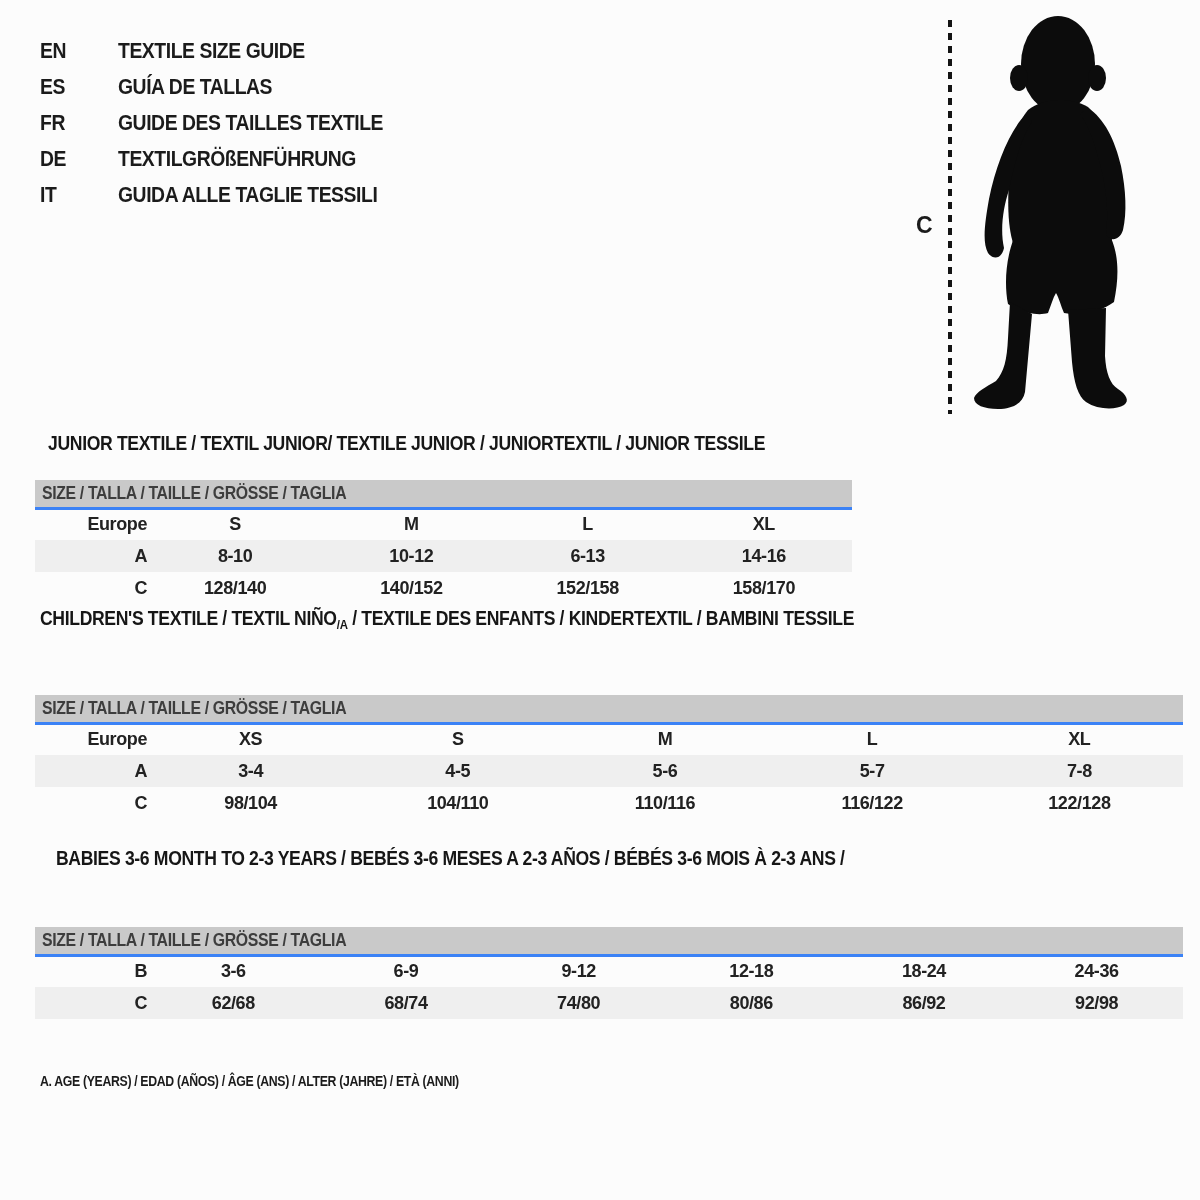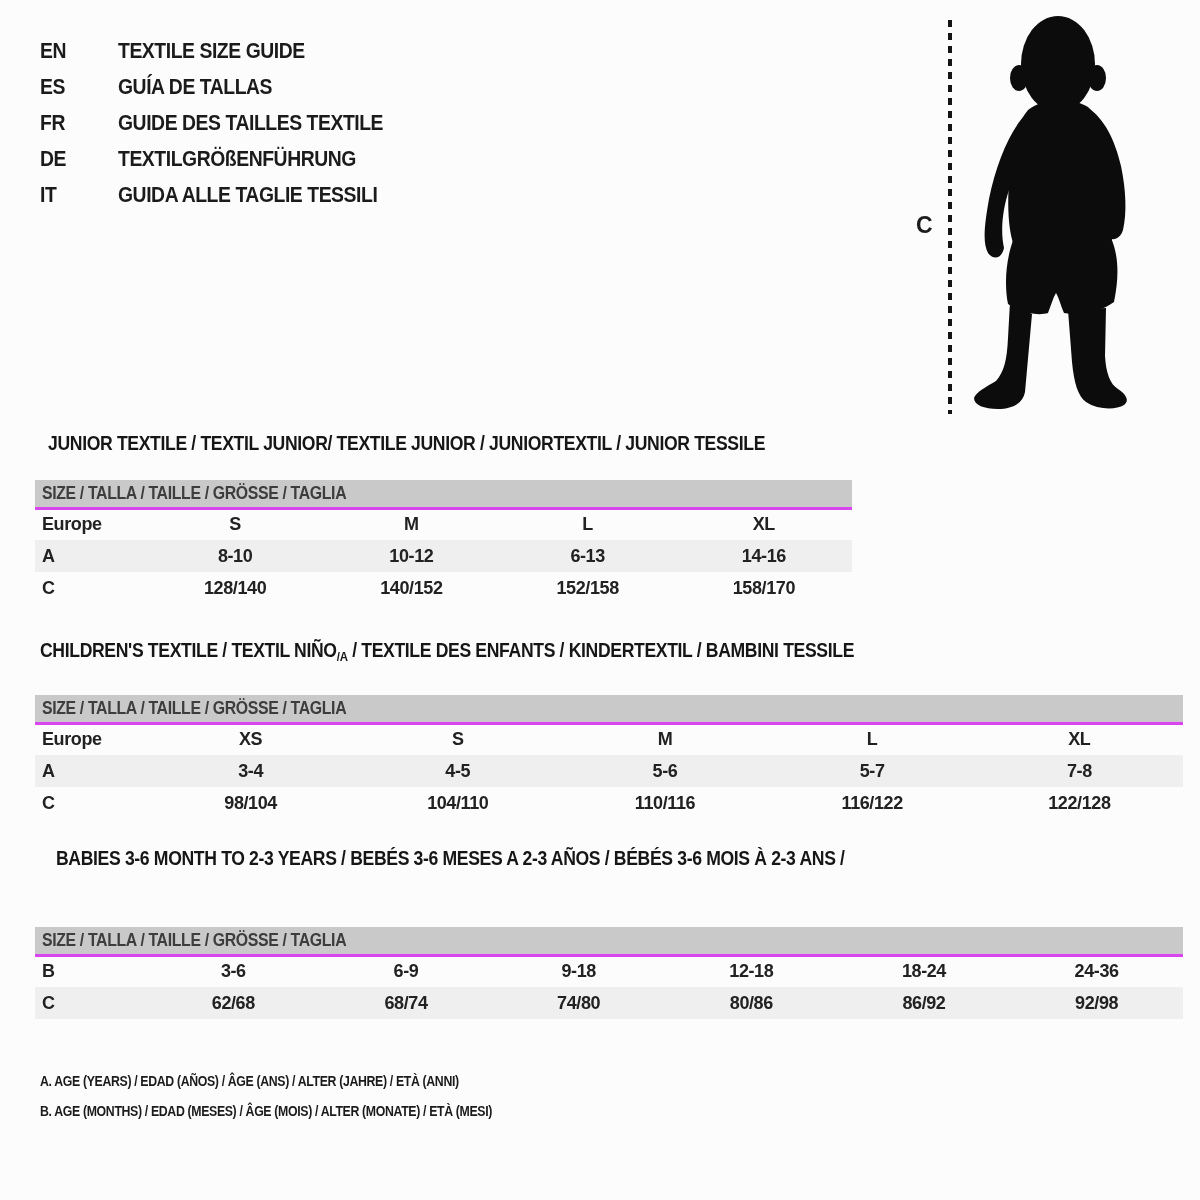--- a/index.html
+++ b/index.html
@@ -30,41 +30,41 @@
   }
   .measure-line {
     position: absolute; left: 948px; top: 20px;
     width: 4px; height: 394px;
     background: repeating-linear-gradient(to bottom, #141414 0px, #141414 7px, transparent 7px, transparent 13px);
   }
   .toddler { position: absolute; left: 966px; top: 6px; }
   
   .sec-title { position: absolute; font-size: 20px; letter-spacing: -0.4px; color: #161616; }
   .title-junior   { left: 40px; top: 432px; margin-left: 8px; }
-  .title-children { left: 40px; top: 639px; }
+  .title-children { left: 40px; top: 607px; }
   .title-babies   { left: 56px; top: 843px; line-height: 31px; text-align: center; }
   .title-sub { font-size: 13px; vertical-align: -4px; letter-spacing: -0.3px; }
   
   .tbl-wrap { position: absolute; }
   .tbl-junior   { left: 35px; top: 480px; width: 817px; }
   .tbl-children { left: 35px; top: 695px; width: 1148px; }
   .tbl-babies   { left: 35px; top: 927px; width: 1148px; }
   table { border-collapse: collapse; width: 100%; table-layout: fixed; }
   td, th { font-weight: 700; font-size: 18px; letter-spacing: -0.4px; color: #222; }
   tr.size-bar td {
     background: #c9c9c9;
     height: 28px;
     text-align: left;
     padding-left: 7px;
     font-size: 18px;
     color: #3d3d3d;
-    border-bottom: 3px solid #d946ef;
+    border-bottom: 3px solid #3b82f6;
   }
   tr.data-row { height: 32px; }
-  tr.data-row th { text-align: left; padding-left: 7px; }
+  tr.data-row th { text-align: right; padding-left: 7px; }
   tr.data-row td { text-align: center; }
   tr.shaded { background: #efefef; }
   col.label-col { width: 112px; }
   
   .legend { position: absolute; left: 40px; top: 1066px; }
   .legend-line { font-size: 14px; line-height: 30px; letter-spacing: -0.4px; }
 </style>
 </head>
 <body>
 
@@ -208,34 +208,33 @@
         <col>
       </colgroup>
     <tbody>
         <tr class="size-bar">
       <td colspan="7"><span class="cond">SIZE / TALLA / TAILLE / GRÖSSE / TAGLIA</span></td>
     </tr>
     <tr class="data-row">
       <th>B</th>
       <td>3-6</td>
       <td>6-9</td>
-      <td>9-18</td>
+      <td>9-12</td>
       <td>12-18</td>
       <td>18-24</td>
       <td>24-36</td>
     </tr>
     <tr class="data-row shaded">
       <th>C</th>
       <td>62/68</td>
       <td>68/74</td>
       <td>74/80</td>
       <td>80/86</td>
       <td>86/92</td>
       <td>92/98</td>
     </tr>
   </tbody>
     </table>
 </div>
 
 <div class="legend">
   <div class="legend-line"><span class="cond">A. AGE (YEARS) / EDAD (AÑOS) / ÂGE (ANS) / ALTER (JAHRE) / ETÀ (ANNI)</span></div>
-  <div class="legend-line"><span class="cond">B. AGE (MONTHS) / EDAD (MESES) / ÂGE (MOIS) / ALTER (MONATE) / ETÀ (MESI)</span></div>
 </div>
 
 </body></html>

